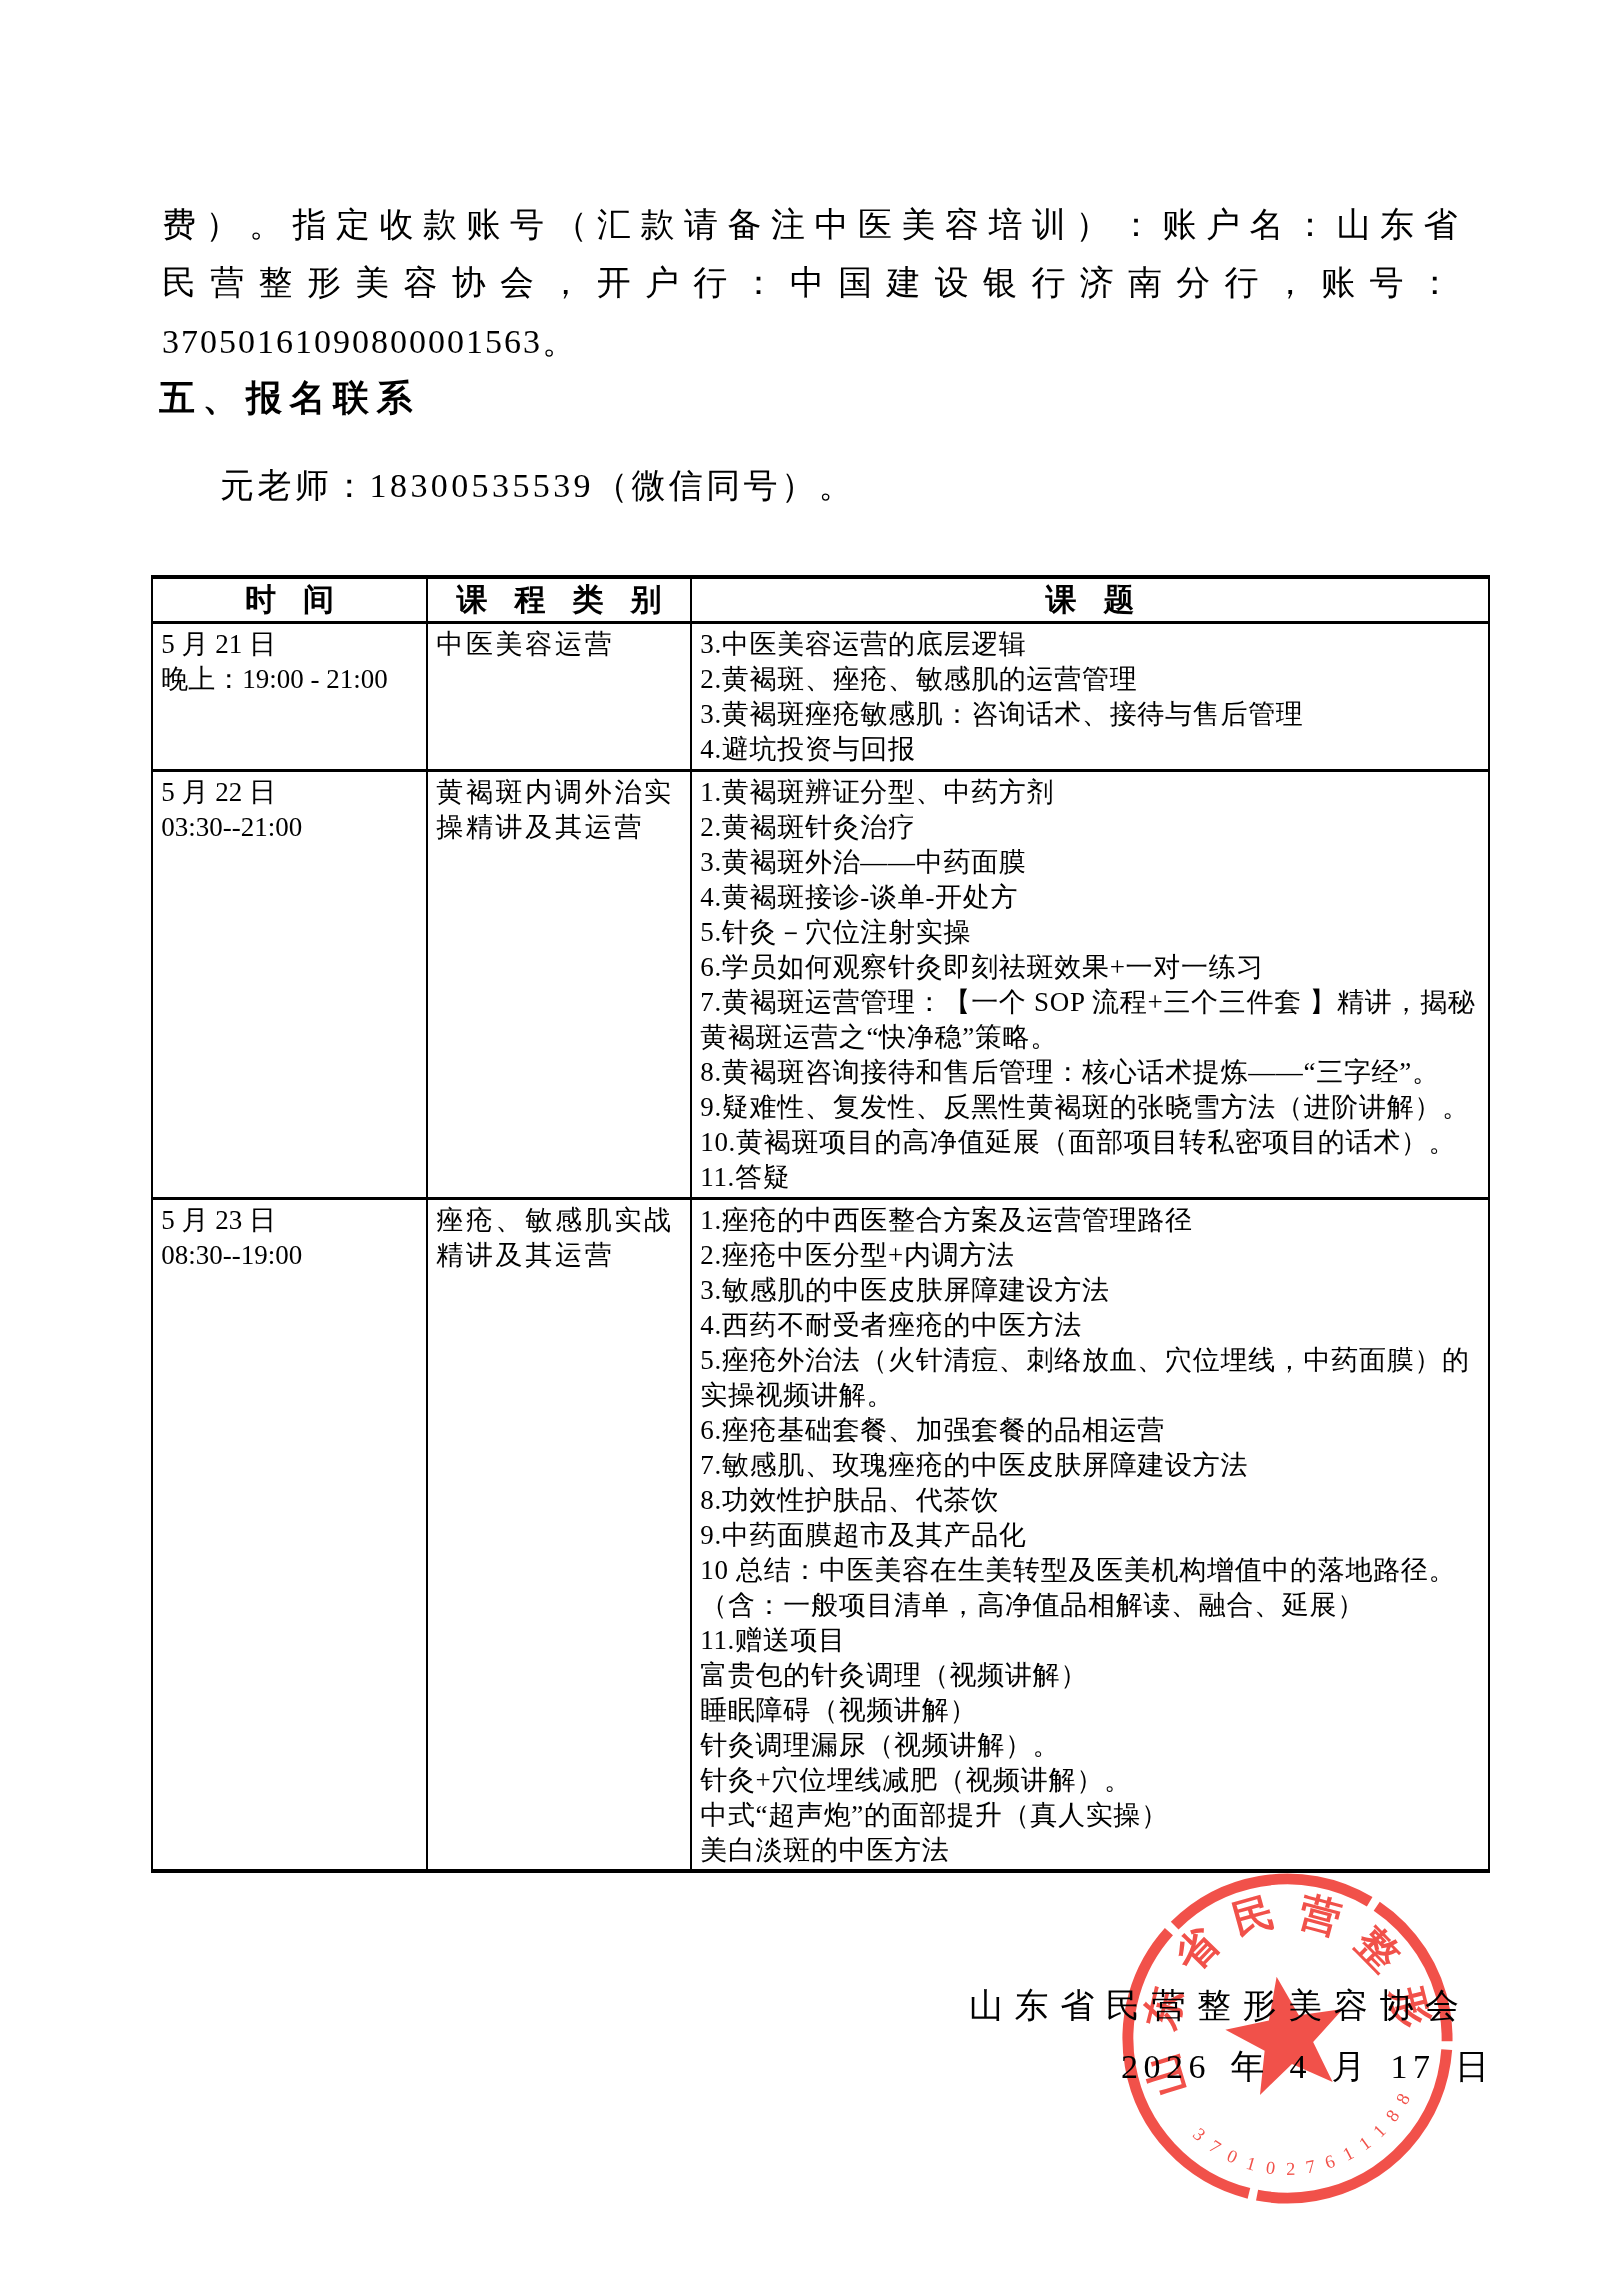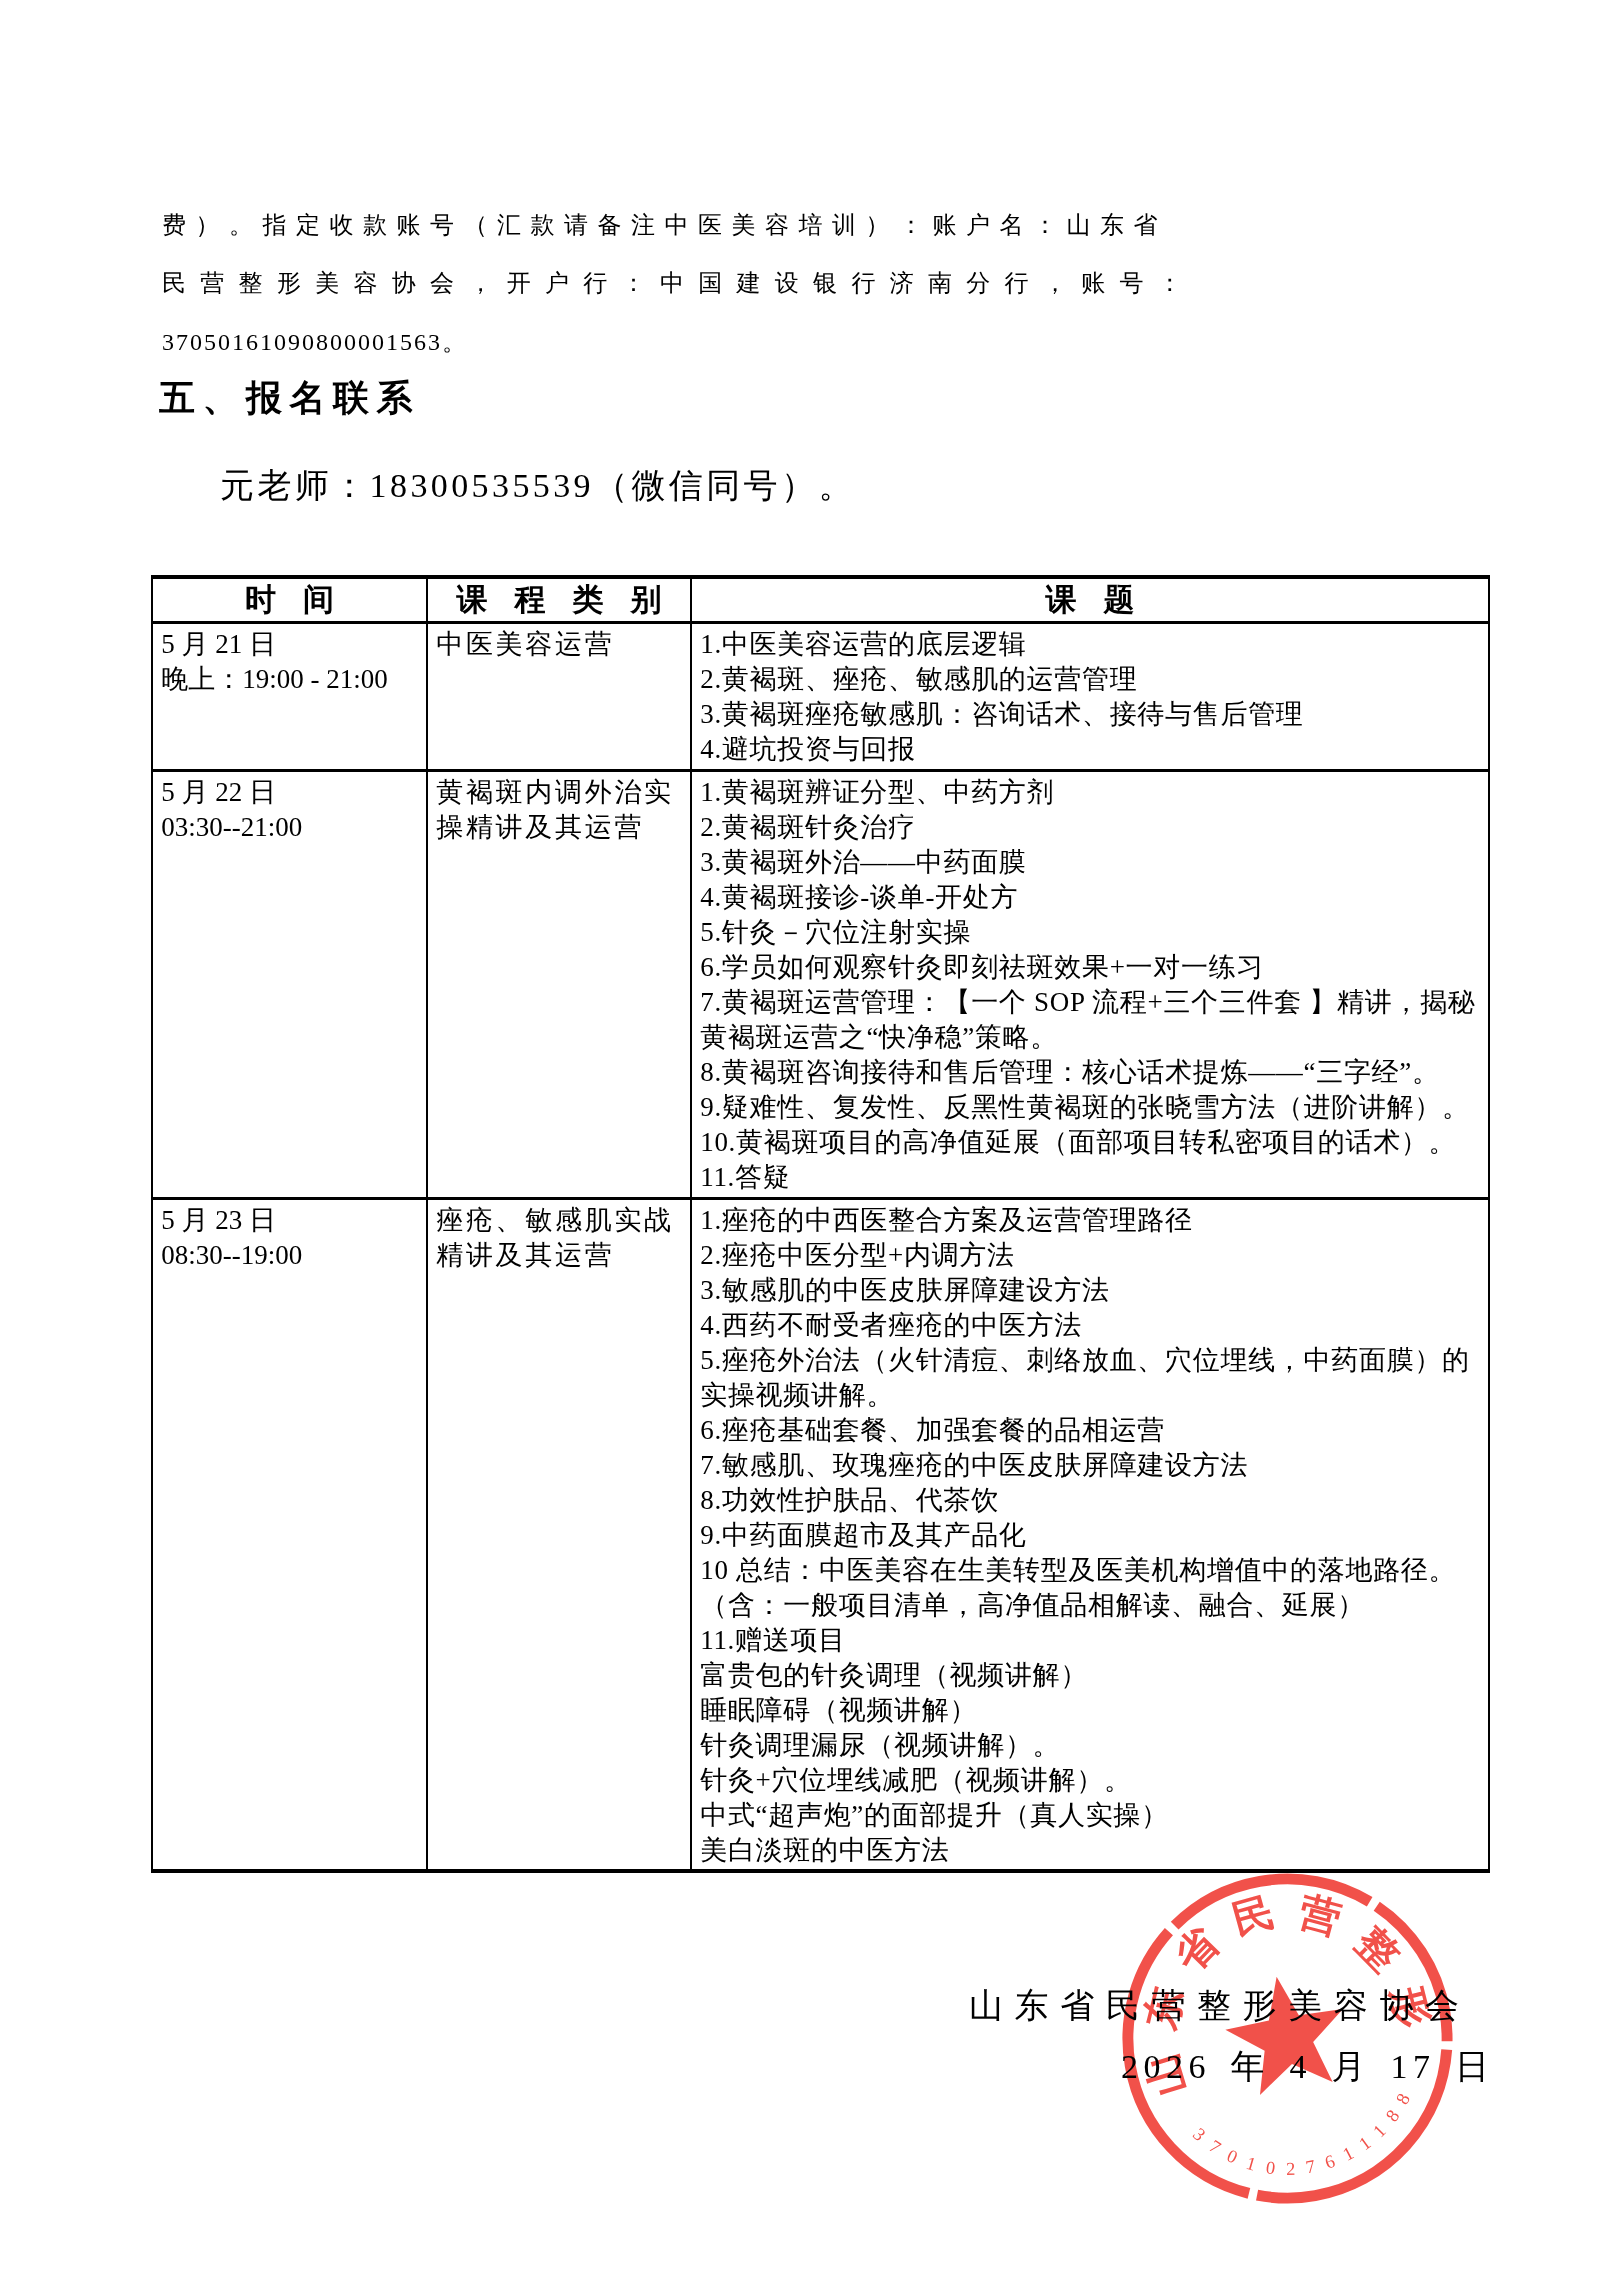--- a/index.html
+++ b/index.html
@@ -7,21 +7,21 @@
   .page {
     position:relative;
     width:1623px; height:2295px;
     background:#ffffff;
     font-family:"Liberation Serif","DejaVu Serif",serif;
     color:#000;
     overflow:hidden;
   }
   .para-line {
     position:absolute; left:162px; width:1319px;
-    font-size:24px; line-height:44px; white-space:nowrap;
+    font-size:34px; line-height:44px; white-space:nowrap;
   }
   .para-1 { top:203px; letter-spacing:9.5px; }
   .para-2 { top:261px; letter-spacing:14.3px; }
   .para-3 { top:320px; letter-spacing:2px; }
   .heading {
     position:absolute; left:159px;
     font-size:36px; font-weight:bold; letter-spacing:7.5px; white-space:nowrap;
   }
   .heading-five { top:374px; }
   .heading-six  { top:488px; }
@@ -94,21 +94,21 @@
     <tbody>
       <tr class="r1">
         <td class="c-time">
           <div>5 月 21 日</div>
           <div>晚上：19:00 - 21:00</div>
         </td>
         <td class="c-cat">
           <div>中医美容运营</div>
         </td>
         <td class="c-topics">
-            <div>1.中医美容运营的底层逻辑</div>
+            <div>3.中医美容运营的底层逻辑</div>
             <div>2.黄褐斑、痤疮、敏感肌的运营管理</div>
             <div>3.黄褐斑痤疮敏感肌：咨询话术、接待与售后管理</div>
             <div>4.避坑投资与回报</div>
           </td>
       </tr>
       <tr class="r2">
         <td class="c-time">
           <div>5 月 22 日</div>
           <div>03:30--21:00</div>
         </td>

